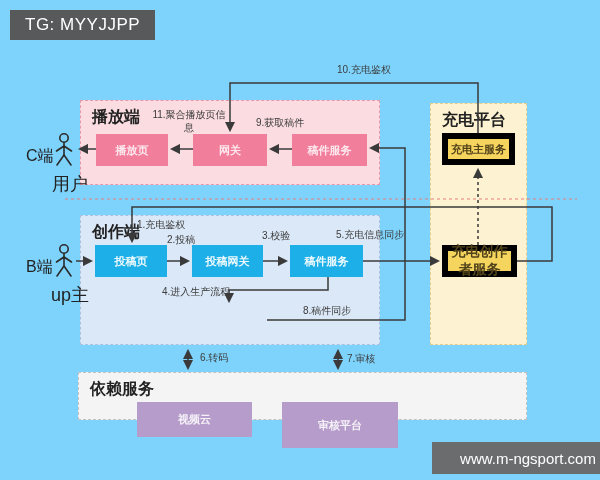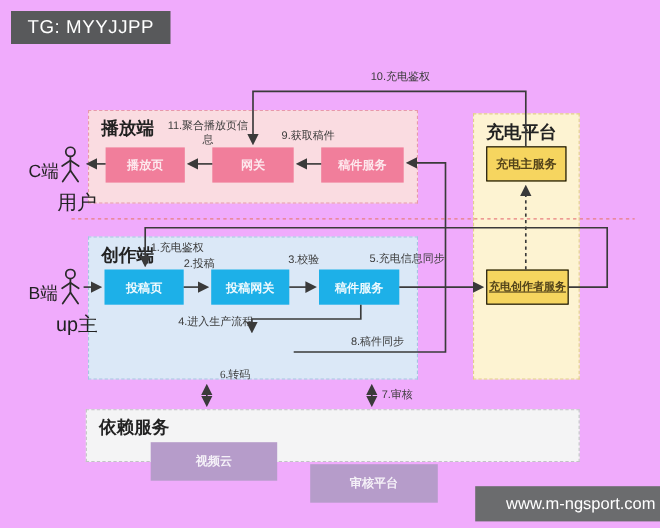--- a/index.html
+++ b/index.html
@@ -1,40 +1,40 @@
 <!DOCTYPE html>
 <html><head>
 <meta charset="utf-8">
 <style>
   html,body{margin:0;padding:0;background:#fff;}
   .stage{
-    position:relative;width:600px;height:480px;background:#f0abfc;overflow:hidden;
+    position:relative;width:600px;height:480px;background:#7dd3fc;overflow:hidden;
     font-family:"Liberation Sans","DejaVu Sans",sans-serif;color:#2b2b2b;
   }
   .abs{position:absolute;}
   
   .badge{left:10px;top:10px;background:#58595b;color:#fff;font-size:17px;
          padding:5px 15px;letter-spacing:.5px;}
   .watermark{left:432px;top:442px;width:192px;height:32px;background:#6b6c6e;color:#fff;
          font-size:15px;display:flex;align-items:center;justify-content:center;}
   
   .group{box-sizing:border-box;border:1px dashed;}
   .group-label{position:absolute;left:11px;top:6px;font-size:16px;font-weight:bold;color:#222;}
   .g-playback{left:80px;top:100px;width:300px;height:85px;background:#fadce1;border-color:#e898ab;}
   .g-creation{left:80px;top:215px;width:300px;height:130px;background:#dbe8f7;border-color:#a8c3e2;}
   .g-charging{left:430px;top:103px;width:97px;height:242px;background:#fdf3d2;border-color:#e2cd8d;}
   .g-dependency{left:78px;top:372px;width:449px;height:48px;background:#f4f4f5;border-color:#c2c2c6;}
   
   .node{display:flex;align-items:center;justify-content:center;text-align:center;
         font-size:11px;font-weight:600;box-sizing:border-box;z-index:3;}
   .n-pink{background:#f17e9b;color:rgba(255,255,255,.82);}
   .n-blue{background:#1db0e8;color:rgba(255,255,255,.92);}
-  .n-yellow{background:#f6d55f;color:#52431a;border:1px solid #000000;text-align:center;}
+  .n-yellow{background:#f6d55f;color:#52431a;border:6px solid #000000;text-align:center;}
   .n-purple{background:#b69cca;color:rgba(255,255,255,.85);margin-top:25px;}
-  .small{font-size:10px;text-decoration:underline;}
+  .small{font-size:14px;}
   
   .step{font-size:10px;color:#3c3c3c;white-space:nowrap;z-index:5;}
   .step-wrap{white-space:normal;text-align:center;line-height:1.25;}
   
   .actor-side{font-size:16px;color:#222;z-index:5;}
   .actor-name{font-size:18px;color:#222;z-index:5;}
   .figure{z-index:4;}
   svg.overlay{position:absolute;left:0;top:0;z-index:4;pointer-events:none;}
 </style>
 </head>
@@ -62,21 +62,21 @@
   <div class="abs node n-pink" style="left:292px;top:134px;width:75px;height:32px;">稿件服务</div>
 
   <div class="abs node n-blue" style="left:192px;top:245px;width:71px;height:32px;">投稿网关</div>
   <div class="abs node n-blue" style="left:95px;top:245px;width:72px;height:32px;">投稿页</div>
   <div class="abs node n-blue" style="left:290px;top:245px;width:73px;height:32px;">稿件服务</div>
 
   <div class="abs node n-yellow" style="left:442px;top:133px;width:73px;height:32px;">充电主服务</div>
   <div class="abs node n-yellow small" style="left:442px;top:245px;width:75px;height:32px;">充电创作者服务</div>
 
   <div class="abs node n-purple" style="left:137px;top:377px;width:115px;height:35px;">视频云</div>
-  <div class="abs node n-purple" style="left:282px;top:397px;width:116px;height:35px;">审核平台</div>
+  <div class="abs node n-purple" style="left:282px;top:377px;width:116px;height:46px;">审核平台</div>
 
   <svg class="overlay" width="600" height="480" viewBox="0 0 600 480">
     <defs>
       <marker id="ah" viewBox="0 0 10 10" refX="8" refY="5" markerWidth="7" markerHeight="7" orient="auto-start-reverse">
         <path d="M0,0 L10,5 L0,10 z" fill="#3a3a3a"></path>
       </marker>
     </defs>
 
     <path d="M65,199 L577,199" stroke="#e77f7f" stroke-width="1.2" stroke-dasharray="3 3" fill="none"></path>
 
@@ -103,23 +103,23 @@
 
     <path d="M188,351 L188,368" stroke="#3a3a3a" stroke-width="1.5" fill="none" marker-start="url(#ah)" marker-end="url(#ah)"></path>
     <path d="M338,351 L338,368" stroke="#3a3a3a" stroke-width="1.5" fill="none" marker-start="url(#ah)" marker-end="url(#ah)"></path>
   </svg>
 
   <div class="abs step" style="left:137px;top:218px;">1.充电鉴权</div>
   <div class="abs step" style="left:167px;top:233px;">2.投稿</div>
   <div class="abs step" style="left:262px;top:229px;">3.校验</div>
   <div class="abs step" style="left:162px;top:285px;">4.进入生产流程</div>
   <div class="abs step" style="left:336px;top:228px;">5.充电信息同步</div>
-  <div class="abs step" style="left:200px;top:334px;font-family:Liberation Serif, serif;">6.转码</div>
+  <div class="abs step" style="left:200px;top:351px;">6.转码</div>
   <div class="abs step" style="left:347px;top:352px;">7.审核</div>
-  <div class="abs step" style="left:303px;top:304px;margin-left:16px;">8.稿件同步</div>
+  <div class="abs step" style="left:303px;top:304px;">8.稿件同步</div>
   <div class="abs step" style="left:256px;top:116px;">9.获取稿件</div>
   <div class="abs step" style="left:337px;top:63px;">10.充电鉴权</div>
   <div class="abs step step-wrap" style="left:150px;top:109px;width:78px;">11.聚合播放页信息</div>
 
   <div class="abs actor-side" style="left:26px;top:146px;">C端</div>
   <svg class="abs figure" style="left:54px;top:133px;" width="20" height="34" viewBox="0 0 20 34">
     <g stroke="#2b2b2b" stroke-width="1.6" fill="none" stroke-linecap="round">
       <circle cx="10" cy="5" r="4.2"></circle>
       <path d="M10,9.5 L10,22"></path>
       <path d="M10,13 L2.5,18 M10,13 L17.5,18"></path>

